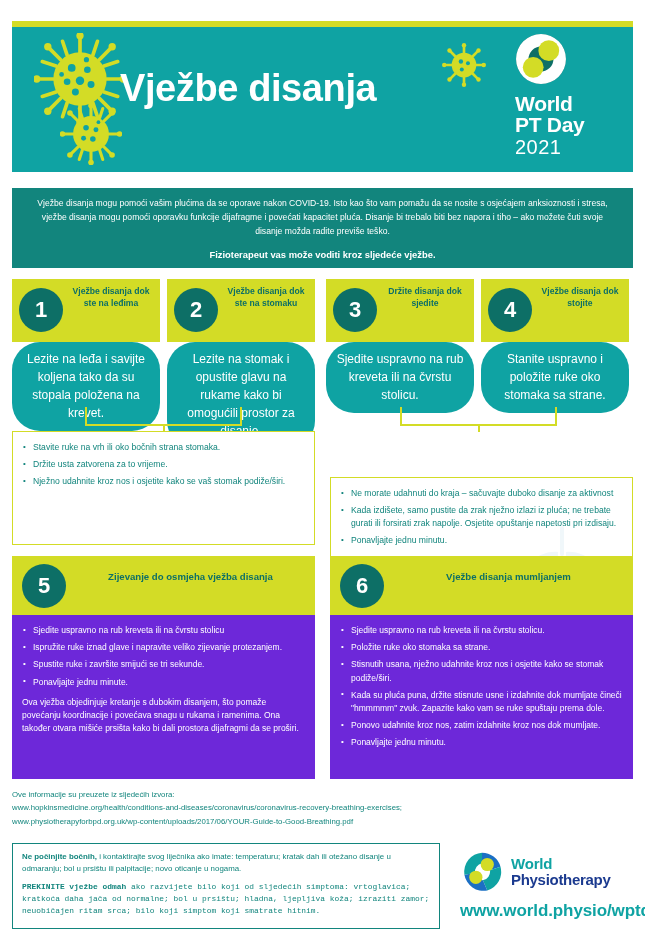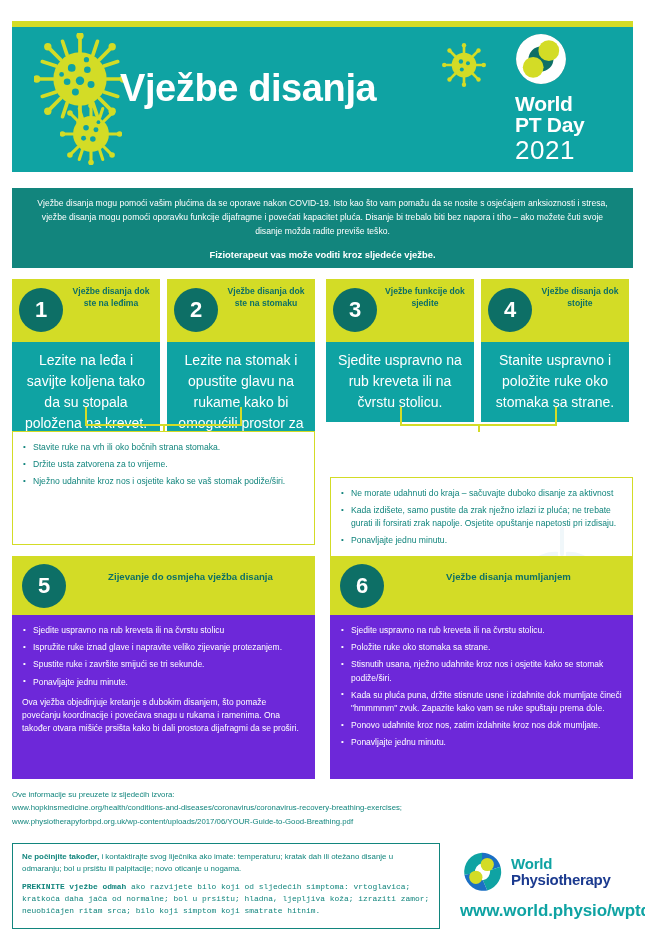--- a/index.html
+++ b/index.html
@@ -74,21 +74,21 @@
     height: 52px;
     margin-bottom: 4px;
   }
   .wptday-l1, .wptday-l2 {
     font-size: 21px;
     font-weight: bold;
     line-height: 1.02;
     letter-spacing: -0.3px;
   }
   .wptday-year {
-    font-size: 26px;
+    font-size: 20px;
     font-weight: 300;
     line-height: 1.15;
     letter-spacing: 0.5px;
   }
 
   
   .intro {
     position: absolute;
     left: 12px;
     top: 188px;
@@ -144,26 +144,27 @@
     top: 6px;
     color: #0d6f66;
     font-size: 8.6px;
     font-weight: bold;
     line-height: 1.42;
     text-align: center;
   }
   .card-body {
     background: #0fa3a3;
     color: #ffffff;
-    font-size: 14px;
+    font-size: 12px;
     line-height: 1.5;
     text-align: center;
     padding: 8px 9px 9px 9px;
     box-sizing: border-box;
     min-height: 59px;
+    border-radius: 28px;
   }
   #card-1 { left: 12px; }
   #card-2 { left: 167px; }
   #card-3 { left: 326px; }
   #card-4 { left: 481px; }
 
   
   .connector {
     position: absolute;
     background: #d3dc26;
@@ -510,21 +511,21 @@
     <div class="card-head">
       <div class="card-num">2</div>
       <div class="card-head-text">Vježbe disanja dok ste na stomaku</div>
     </div>
     <div class="card-body">Lezite na stomak i opustite glavu na rukame kako bi omogućili prostor za disanje.</div>
   </div>
 
   <div class="card" id="card-3">
     <div class="card-head">
       <div class="card-num">3</div>
-      <div class="card-head-text">Vježbe funkcije dok sjedite</div>
+      <div class="card-head-text">Držite disanja dok sjedite</div>
     </div>
     <div class="card-body">Sjedite uspravno na rub kreveta ili na čvrstu stolicu.</div>
   </div>
 
   <div class="card" id="card-4">
     <div class="card-head">
       <div class="card-num">4</div>
       <div class="card-head-text">Vježbe disanja dok stojite</div>
     </div>
     <div class="card-body">Stanite uspravno i položite ruke oko stomaka sa strane.</div>
@@ -596,21 +597,21 @@
     </div>
   </div>
 
   <div class="sources">
     <div>Ove informacije su preuzete iz sljedećih izvora:</div>
     <div>www.hopkinsmedicine.org/health/conditions-and-diseases/coronavirus/coronavirus-recovery-breathing-exercises;</div>
     <div>www.physiotherapyforbpd.org.uk/wp-content/uploads/2017/06/YOUR-Guide-to-Good-Breathing.pdf</div>
   </div>
 
   <div class="warn-box">
-    <p><b>Ne počinjite također,</b><span> i kontaktirajte svog liječnika ako imate: temperaturu; kratak dah ili otežano disanje u odmaranju; bol u prsištu ili palpitacije; novo oticanje u nogama.</span></p>
+    <p><b>Ne počinjite bočnih,</b><span> i kontaktirajte svog liječnika ako imate: temperaturu; kratak dah ili otežano disanje u odmaranju; bol u prsištu ili palpitacije; novo oticanje u nogama.</span></p>
     <p><b>PREKINITE vježbe odmah</b><span> ako razvijete bilo koji od sljedećih simptoma: vrtoglavica; kratkoća daha jača od normalne; bol u prsištu; hladna, ljepljiva koža; izraziti zamor; neuobičajen ritam srca; bilo koji simptom koji smatrate hitnim.</span></p>
   </div>
 
   <div class="wp-footer">
     <div class="wp-row">
       <svg class="wp-mark" viewBox="0 0 100 100">
         <path d="M50 6 A44 44 0 0 1 92 38 L68 46 A20 20 0 0 0 50 30 Z" fill="#1b6fc4"></path>
         <path d="M92 38 A44 44 0 0 1 62 92 L52 69 A20 20 0 0 0 68 46 Z" fill="#0fa3a3"></path>
         <path d="M62 92 A44 44 0 0 1 10 56 L34 52 A20 20 0 0 0 52 69 Z" fill="#1b6fc4"></path>
         <path d="M10 56 A44 44 0 0 1 50 6 L50 30 A20 20 0 0 0 34 52 Z" fill="#0fa3a3"></path>

